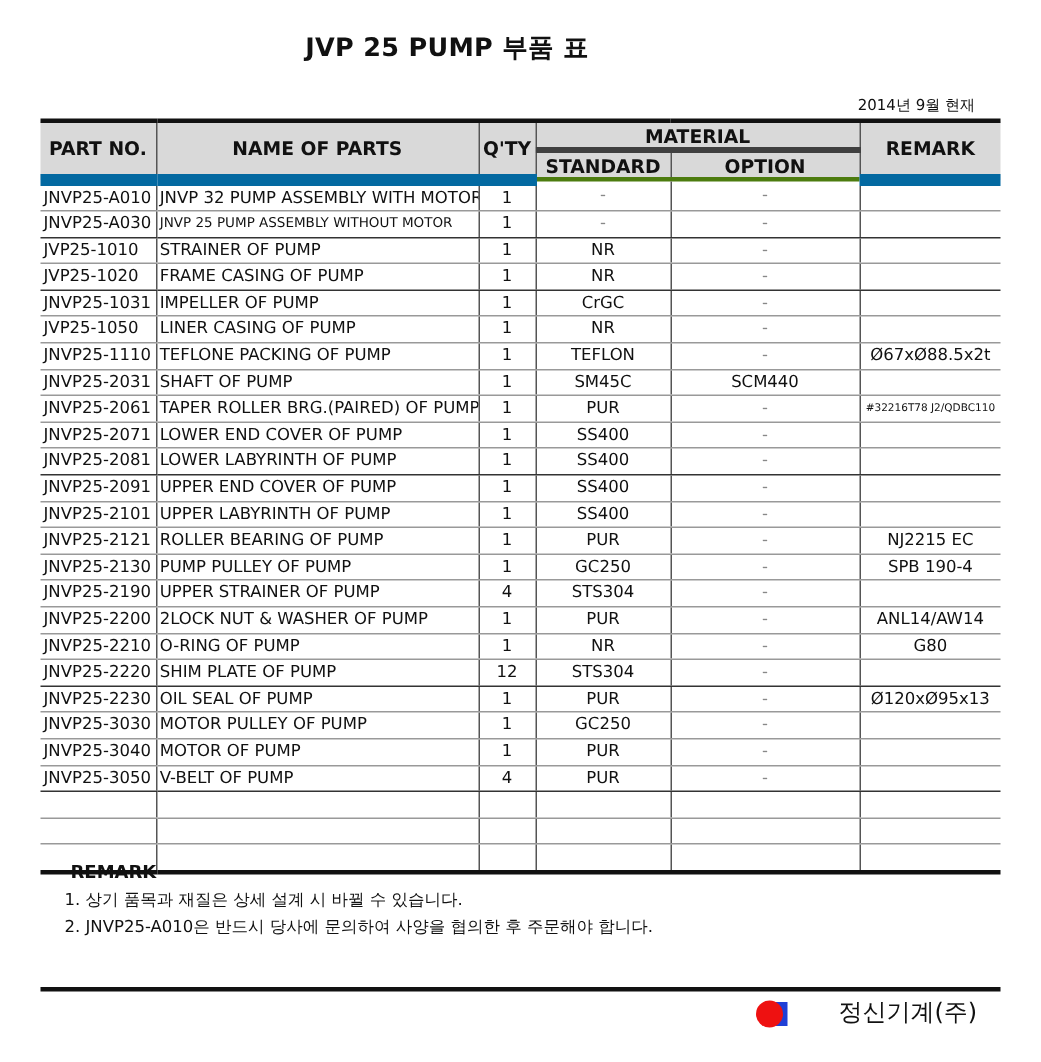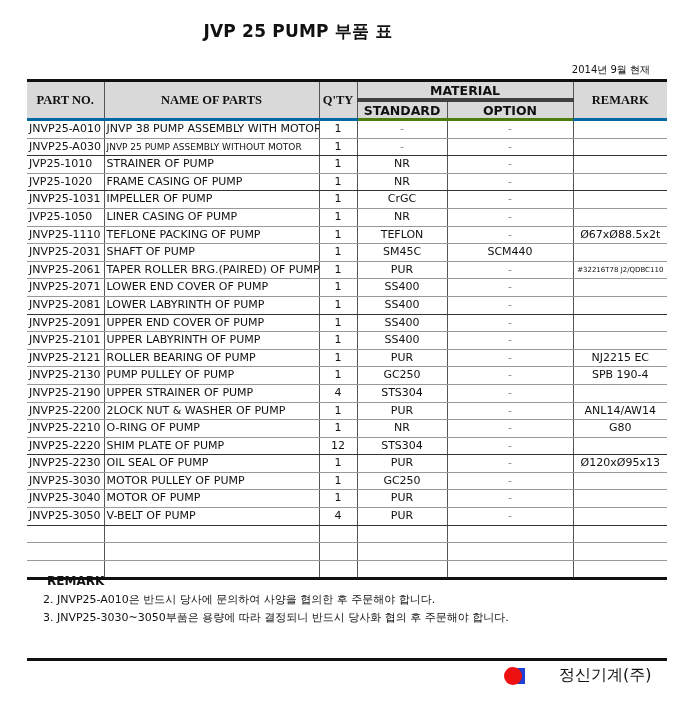--- a/index.html
+++ b/index.html
@@ -17,21 +17,21 @@
   table.parts col.c5 { width: 126px; }
   table.parts col.c6 { width: 94px; }
   table.parts thead tr:first-child th { border-top: 3px solid #111; }
   table.parts th { background: #d9d9d9; font-weight: bold; font-size: 12.5px;
                    border-left: 1px solid #555; border-right: 1px solid #555;
                    padding: 0; text-align: center; white-space: nowrap; }
   table.parts th:first-child { border-left: none; }
   table.parts th:last-child { border-right: none; }
   table.parts th.mat-top { height: 16px; border-bottom: 4px solid #404040; }
   table.parts th.sub { height: 16px; border-bottom: 3px solid #4d7c0f; text-align: center; }
-  table.parts th.tall { border-bottom: 3px solid #0369a1; font-family: Liberation Serif, serif; }
+  table.parts th.tall { border-bottom: 8px solid #0369a1; }
   table.parts td { height: 16.6px; padding: 0; border-bottom: 1px solid #999;
                    border-left: 1px solid #555; white-space: nowrap; overflow: hidden;
                    line-height: 16.6px; }
   table.parts td:first-child { border-left: none; padding-left: 2px; }
   table.parts td.name { padding-left: 2px; }
   table.parts td.ctr { text-align: center; }
   table.parts td.dash { text-align: center; color: #888; }
   table.parts td.small { font-size: 9px; }
   table.parts td.tiny { font-size: 7px; }
   table.parts tr.group-end td { border-bottom: 1px solid #333; }
@@ -69,21 +69,21 @@
       <th rowspan="2" class="tall">REMARK</th>
     </tr>
     <tr>
       <th class="sub">STANDARD</th>
       <th class="sub">OPTION</th>
     </tr>
   </thead>
   <tbody id="parts-body">
       <tr>
         <td>JNVP25-A010</td>
-        <td class="name">JNVP 38 PUMP ASSEMBLY WITH MOTOR</td>
+        <td class="name">JNVP 32 PUMP ASSEMBLY WITH MOTOR</td>
         <td class="ctr">1</td>
         <td class="dash">-</td>
         <td class="dash">-</td>
         <td class="ctr"></td>
       </tr>
       <tr class="group-end">
         <td>JNVP25-A030</td>
         <td class="name small">JNVP 25 PUMP ASSEMBLY WITHOUT MOTOR</td>
         <td class="ctr">1</td>
         <td class="dash">-</td>
@@ -280,22 +280,22 @@
         <td class="ctr"></td>
         <td class="ctr"></td>
         <td class="ctr"></td>
         <td class="ctr"></td>
       </tr>
     </tbody>
 </table>
 
 <div class="remark-title">REMARK</div>
 <div class="remark-list">
+  <div>1. 상기 품목과 재질은 상세 설계 시 바뀔 수 있습니다.</div>
   <div>2. JNVP25-A010은 반드시 당사에 문의하여 사양을 협의한 후 주문해야 합니다.</div>
-  <div>3. JNVP25-3030~3050부품은 용량에 따라 결정되니 반드시 당사화 협의 후 주문해야 합니다.</div>
 </div>
 
 <div class="footer-line"></div>
 <div class="company">
   <span class="logo">
     <span class="blue"></span>
       <span class="red"></span>
   </span>
   <span>정신기계(주)</span>
 </div>

